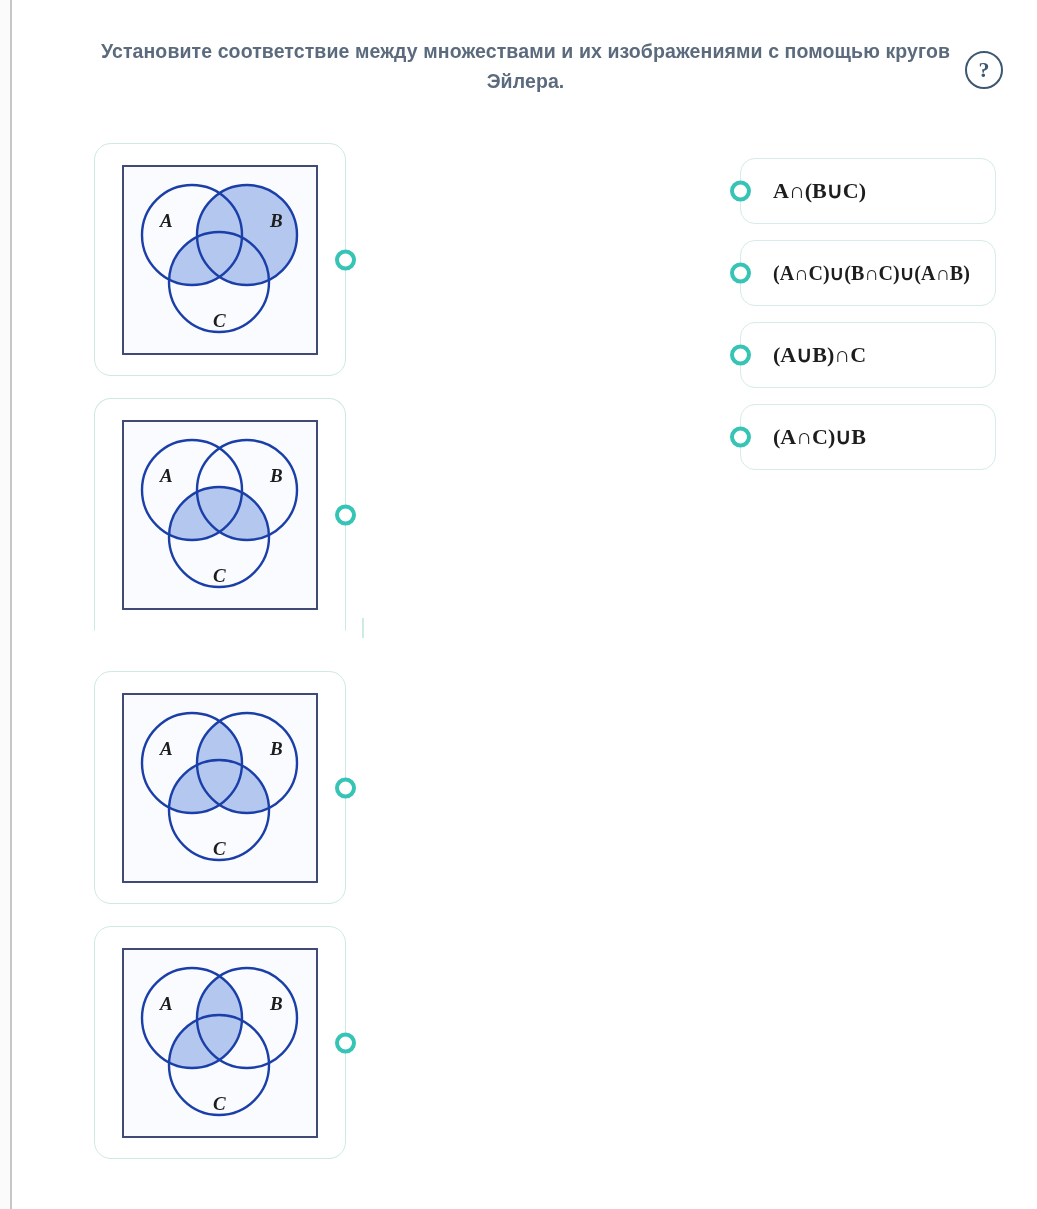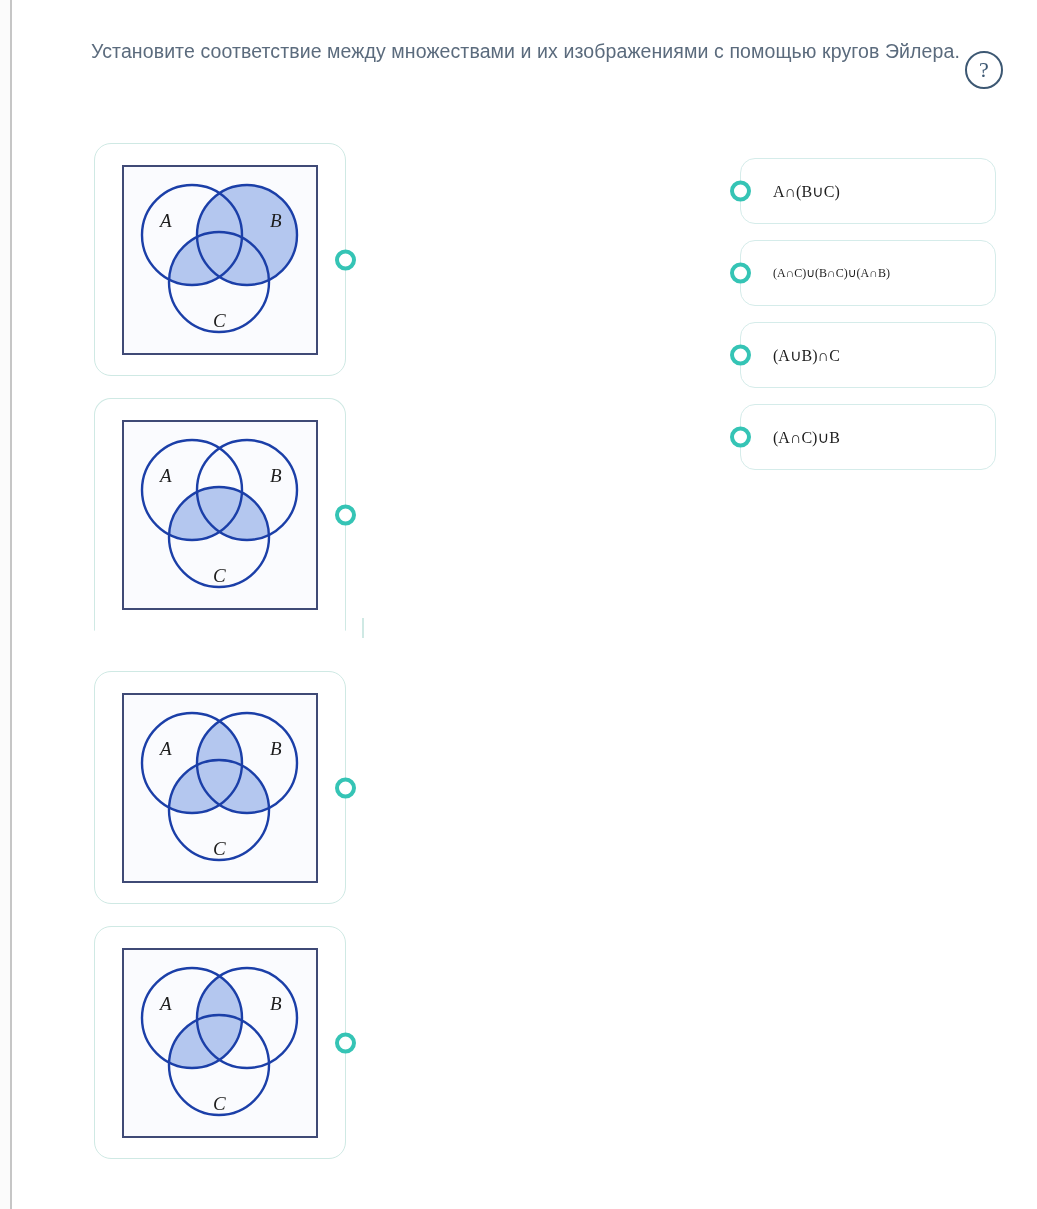--- a/index.html
+++ b/index.html
@@ -19,20 +19,21 @@
     width: 12px; height: 1209px;
     background: #fbfbfb;
     border-right: 2px solid #c6c6c6;
   }
 
   .page {
     position: absolute;
     left: 14px; top: 0;
     width: 1023px; height: 1209px;
     background: #ffffff;
+    font-weight: bold;
   }
 
   
   .header {
     position: absolute;
     left: 0; top: 36px;
     width: 1023px;
   }
   .title {
     width: 880px;
@@ -131,25 +132,25 @@
     left: -11px;
     top: 50%;
     transform: translateY(-50%);
     width: 21px; height: 21px;
     border: 4px solid #35c4b5;
     border-radius: 50%;
     background: #ffffff;
   }
   .formula {
     font-family: "Liberation Serif", serif;
-    font-size: 16px;
+    font-size: 22px;
     color: #1d1d1d;
     white-space: nowrap;
   }
-  .formula.small { font-size: 12px; }
+  .formula.small { font-size: 20px; }
 </style>
 </head>
 <body>
 
 <div class="left-rail"></div>
 
 <div class="page">
 
   <div class="header">
     <div class="title">Установите соответствие между множествами и их изображениями с помощью кругов Эйлера.</div>

